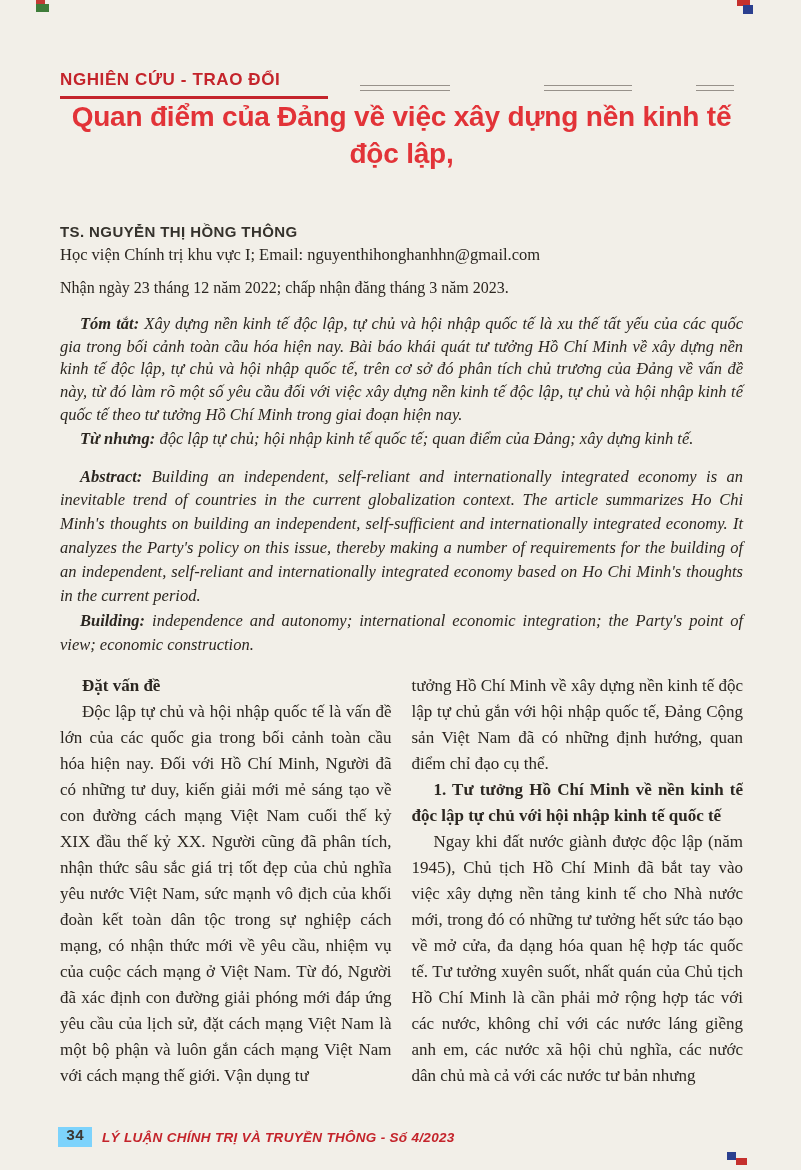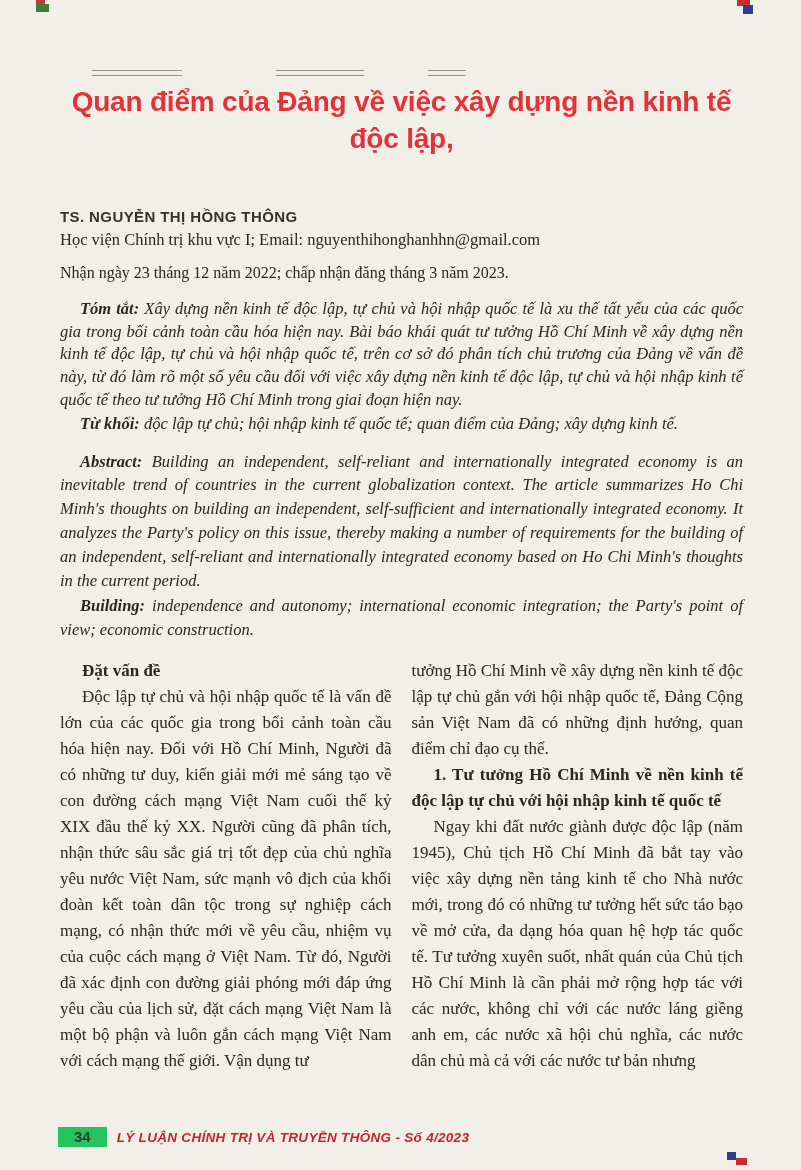--- a/index.html
+++ b/index.html
@@ -76,27 +76,27 @@
 
   
   .columns { margin-top:16px; display:flex; gap:20px; height:424px; overflow:hidden; }
   .col { width:331.5px; font-size:17px; line-height:1.53; text-align:justify; }
   .col .heading { font-weight:bold; text-indent:22px; }
   .col p.indent { text-indent:22px; }
 
   
   .footer { position:absolute; left:58px; right:58px; bottom:23px; display:flex; align-items:center; }
   .page-number {
-    background:#22c55e;
+    background:#7dd3fc;
     color:#3b3832;
-    font-family:Liberation Sans, sans-serif;
+    font-family:Liberation Mono, monospace;
     font-weight:bold;
     font-size:15px;
     line-height:20px;
-    padding:0 16px;
+    padding:0 8px;
   }
   .journal-title {
     margin-left:10px;
     color:#c4242b;
     font-family:"Liberation Sans", sans-serif;
     font-weight:bold;
     font-style:italic;
     font-size:13.5px;
     letter-spacing:.3px;
   }
@@ -107,36 +107,37 @@
 <div class="mark tl-red"></div>
 <div class="mark tl-green"></div>
 <div class="mark tr-red"></div>
 <div class="mark tr-blue"></div>
 <div class="mark br-blue"></div>
 <div class="mark br-red"></div>
 
 <div class="page">
 
   <div class="header-row">
+    <div class="section-label">NGHIÊN CỨU - TRAO ĐỔI</div>
     <span class="rule-pair rule-1"></span>
     <span class="rule-pair rule-2"></span>
     <span class="rule-pair rule-3"></span>
   </div>
 
   <h1 class="article-title">
     <span>Quan điểm của Đảng về việc xây dựng nền kinh tế độc lập,</span>
   </h1>
 
   <div class="author">TS. NGUYỄN THỊ HỒNG THÔNG</div>
   <div class="affiliation">Học viện Chính trị khu vực I; Email: nguyenthihonghanhhn@gmail.com</div>
   <div class="dates">Nhận ngày 23 tháng 12 năm 2022; chấp nhận đăng tháng 3 năm 2023.</div>
 
   <div class="abstract">
     <div><b>Tóm tắt:</b><span> Xây dựng nền kinh tế độc lập, tự chủ và hội nhập quốc tế là xu thế tất yếu của các quốc gia trong bối cảnh toàn cầu hóa hiện nay. Bài báo khái quát tư tưởng Hồ Chí Minh về xây dựng nền kinh tế độc lập, tự chủ và hội nhập quốc tế, trên cơ sở đó phân tích chủ trương của Đảng về vấn đề này, từ đó làm rõ một số yêu cầu đối với việc xây dựng nền kinh tế độc lập, tự chủ và hội nhập kinh tế quốc tế theo tư tưởng Hồ Chí Minh trong giai đoạn hiện nay.</span></div>
-    <div class="kw"><b>Từ khối:</b><span> độc lập tự chủ; hội nhập kinh tế quốc tế; quan điểm của Đảng; xây dựng kinh tế.</span></div>
+    <div class="kw"><b>Từ nhưng:</b><span> độc lập tự chủ; hội nhập kinh tế quốc tế; quan điểm của Đảng; xây dựng kinh tế.</span></div>
   </div>
 
   <div class="abstract abstract-en">
     <div><b>Abstract:</b><span> Building an independent, self-reliant and internationally integrated economy is an inevitable trend of countries in the current globalization context. The article summarizes Ho Chi Minh's thoughts on building an independent, self-sufficient and internationally integrated economy. It analyzes the Party's policy on this issue, thereby making a number of requirements for the building of an independent, self-reliant and internationally integrated economy based on Ho Chi Minh's thoughts in the current period.</span></div>
     <div class="kw"><b>Building:</b><span> independence and autonomy; international economic integration; the Party's point of view; economic construction.</span></div>
   </div>
 
   <div class="columns">
     <div class="col">
       <div class="heading">Đặt vấn đề</div>

